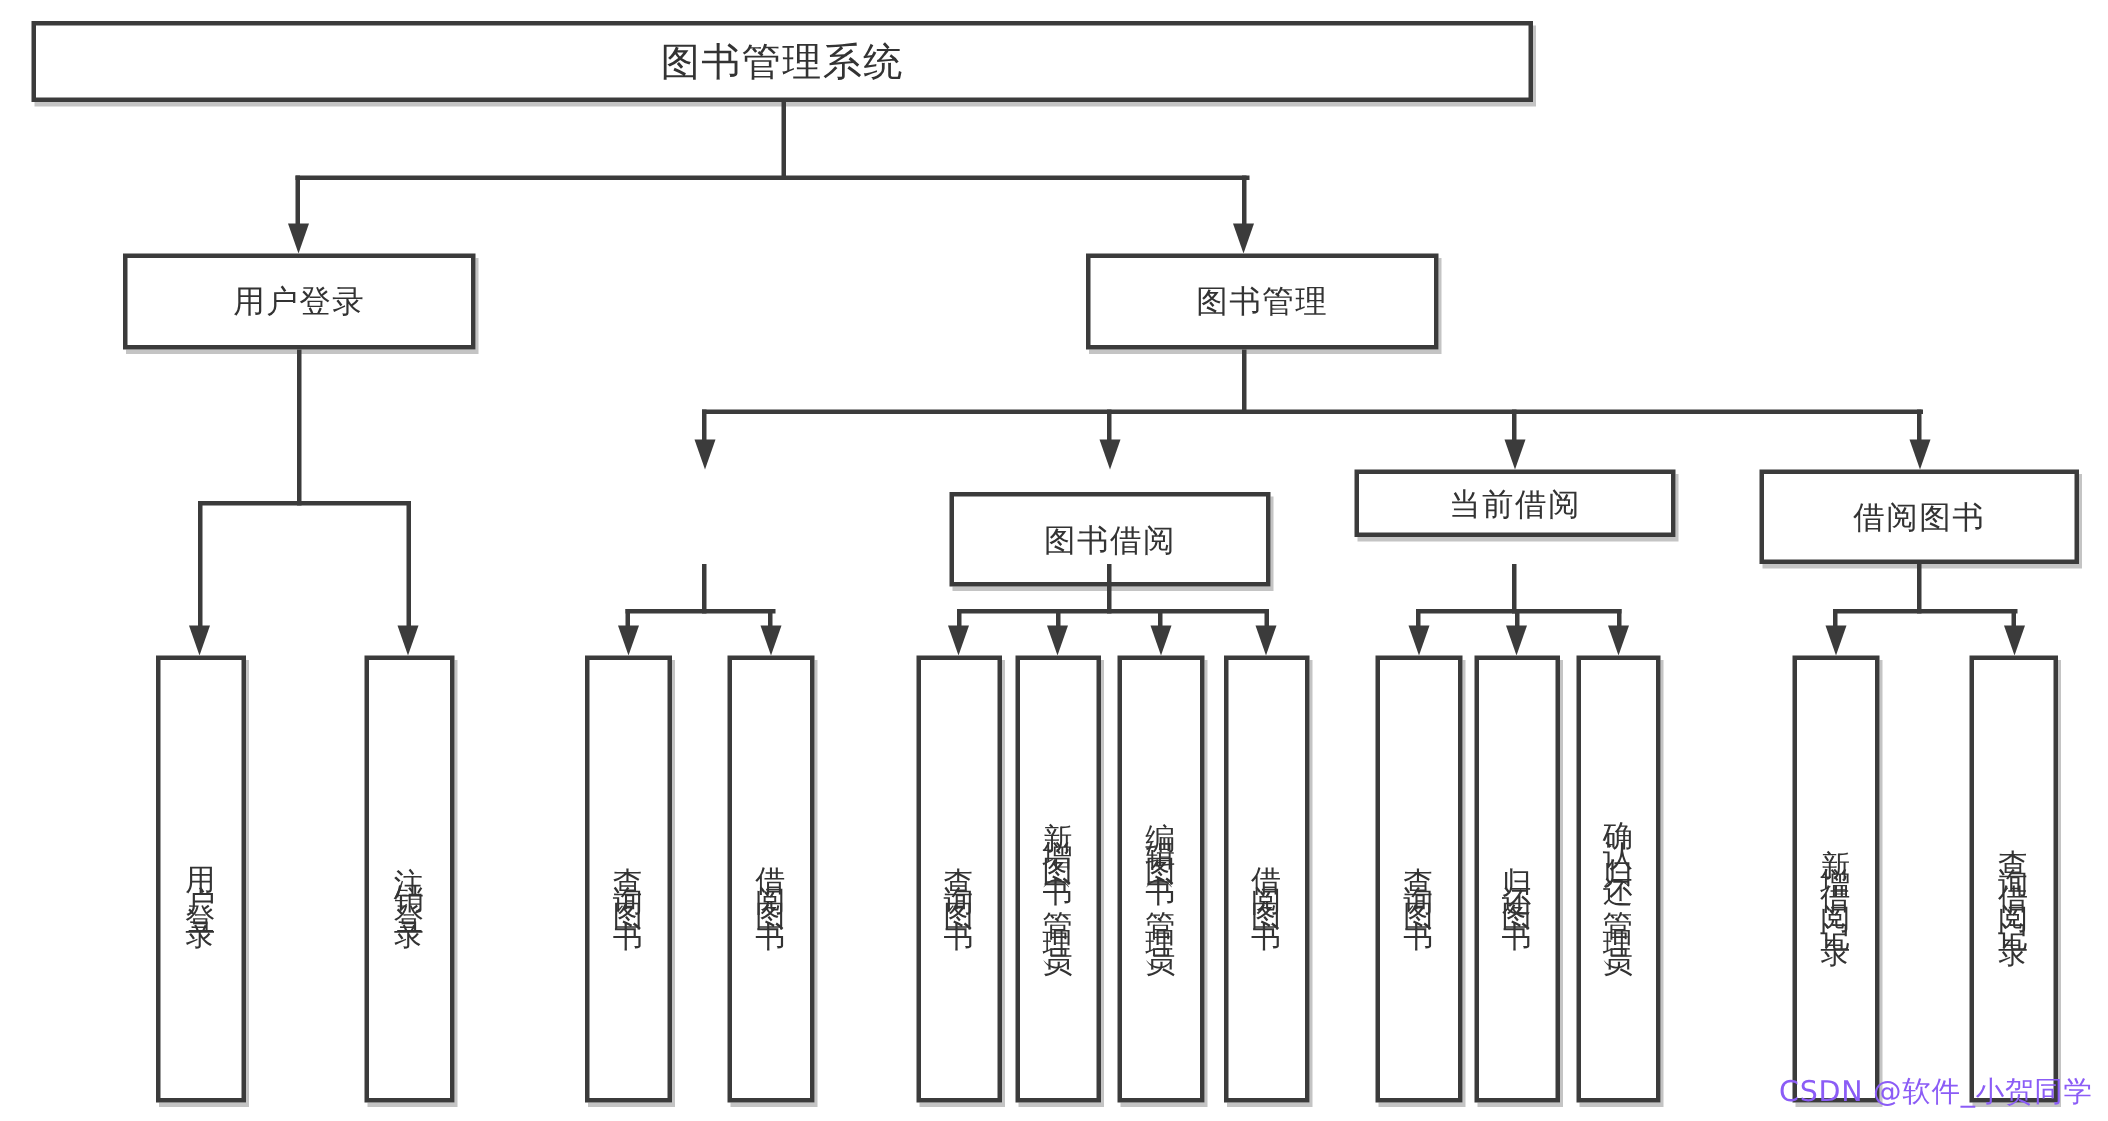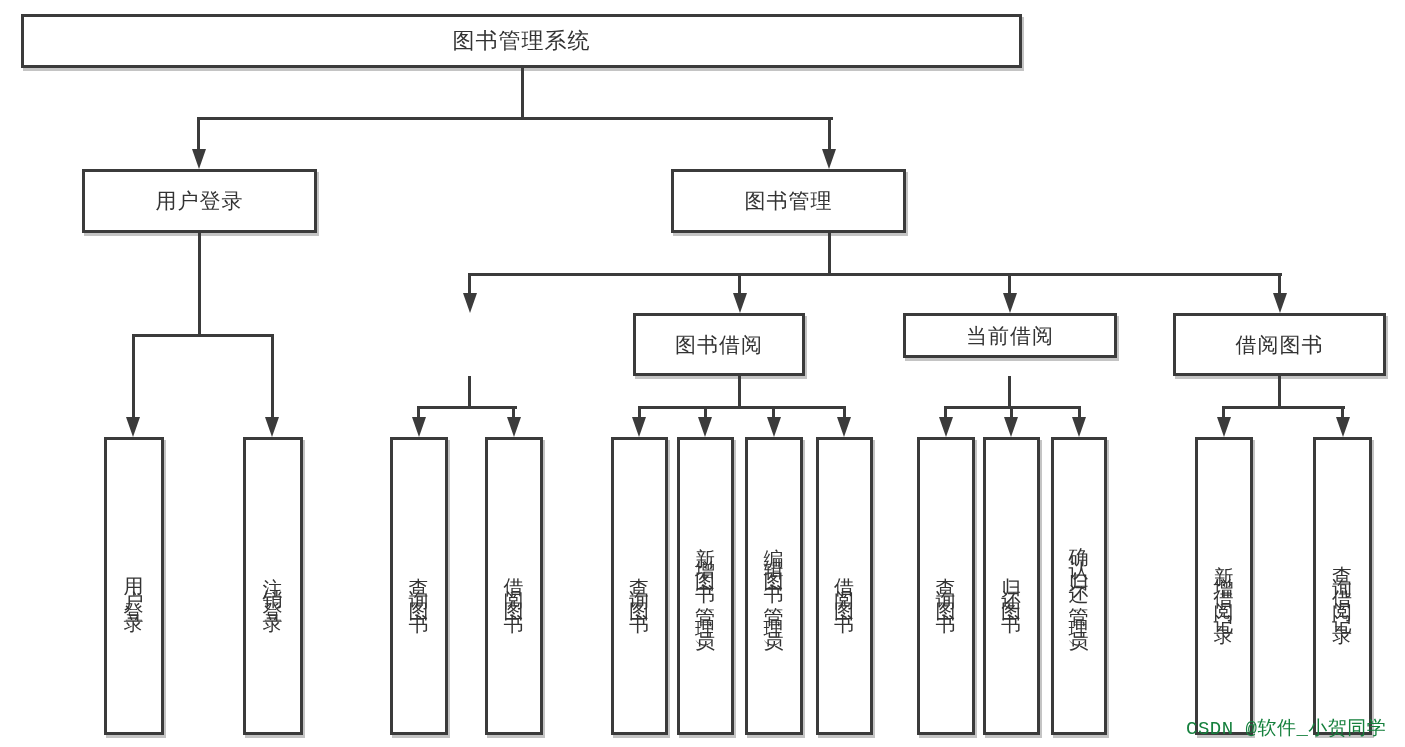--- a/index.html
+++ b/index.html
@@ -7,35 +7,35 @@
     position:relative; width:1405px; height:747px; background:#ffffff;
     font-family:"DejaVu Sans","Liberation Sans",sans-serif; overflow:hidden;
   }
   .box {
     position:absolute; box-sizing:border-box; background:#ffffff;
     border:3px solid #3b3b3b; box-shadow:2px 3px 0 #c4c4c4;
     display:flex; align-items:center; justify-content:center;
     color:#333333;
   }
   .hlabel { font-size:21px; letter-spacing:1px; white-space:nowrap; }
-  .rootlabel { font-size:22px; }
+  .rootlabel { font-size:26px; }
   .vtext {
     writing-mode:vertical-rl; -webkit-writing-mode:vertical-rl;
     text-orientation:mixed; font-size:20px; letter-spacing:12px;
     color:#333333; line-height:1;
   }
   .line { position:absolute; background:#3b3b3b; }
   .arrow {
     position:absolute; width:0; height:0;
     border-left:7px solid transparent; border-right:7px solid transparent;
     border-top:20px solid #3b3b3b;
   }
   .watermark {
     position:absolute; left:1186px; top:715px; z-index:10;
-    font-size:19px; color:#15803d; letter-spacing:0.5px; white-space:nowrap;font-family:Liberation Mono, monospace;
+    font-size:19px; color:#8b5cf6; letter-spacing:0.5px; white-space:nowrap;
   }
 </style>
 </head>
 <body>
 
 <div id="canvas">
 
   <div class="box" style="left:21px;top:14px;width:1001px;height:54px">
     <span class="hlabel rootlabel">图书管理系统</span>
   </div>
@@ -45,21 +45,21 @@
     <div class="line" style="left:197px;top:117px;width:636px;height:3px"></div>
     <div class="line" style="left:197px;top:117px;width:3px;height:33px"></div>
     <div class="arrow" style="left:192px;top:149px"></div>
     <div class="line" style="left:828px;top:117px;width:3px;height:33px"></div>
     <div class="arrow" style="left:822px;top:149px"></div>
   </div>
 
   <div class="box" style="left:82px;top:169px;width:235px;height:64px">
     <span class="hlabel">用户登录</span>
   </div>
-  <div class="box" style="left:671px;top:169px;width:235px;height:64px">
+  <div class="box" style="left:724px;top:169px;width:235px;height:64px">
     <span class="hlabel">图书管理</span>
   </div>
 
   <div>
     <div class="line" style="left:198px;top:233px;width:3px;height:104px"></div>
     <div class="line" style="left:132px;top:334px;width:142px;height:3px"></div>
     <div class="line" style="left:132px;top:334px;width:3px;height:84px"></div>
     <div class="arrow" style="left:126px;top:417px"></div>
     <div class="line" style="left:271px;top:334px;width:3px;height:84px"></div>
     <div class="arrow" style="left:265px;top:417px"></div>
@@ -71,21 +71,21 @@
     <div class="line" style="left:468px;top:273px;width:3px;height:21px"></div>
     <div class="arrow" style="left:463px;top:293px"></div>
     <div class="line" style="left:738px;top:273px;width:3px;height:21px"></div>
     <div class="arrow" style="left:733px;top:293px"></div>
     <div class="line" style="left:1008px;top:273px;width:3px;height:21px"></div>
     <div class="arrow" style="left:1003px;top:293px"></div>
     <div class="line" style="left:1278px;top:273px;width:3px;height:21px"></div>
     <div class="arrow" style="left:1273px;top:293px"></div>
   </div>
 
-  <div class="box" style="left:633px;top:313px;width:172px;height:63px">
+  <div class="box" style="left:633px;top:328px;width:214px;height:63px">
     <span class="hlabel">图书借阅</span>
   </div>
   <div class="box" style="left:903px;top:313px;width:214px;height:45px">
     <span class="hlabel">当前借阅</span>
   </div>
   <div class="box" style="left:1173px;top:313px;width:213px;height:63px">
     <span class="hlabel">借阅图书</span>
   </div>
 
   <div>

